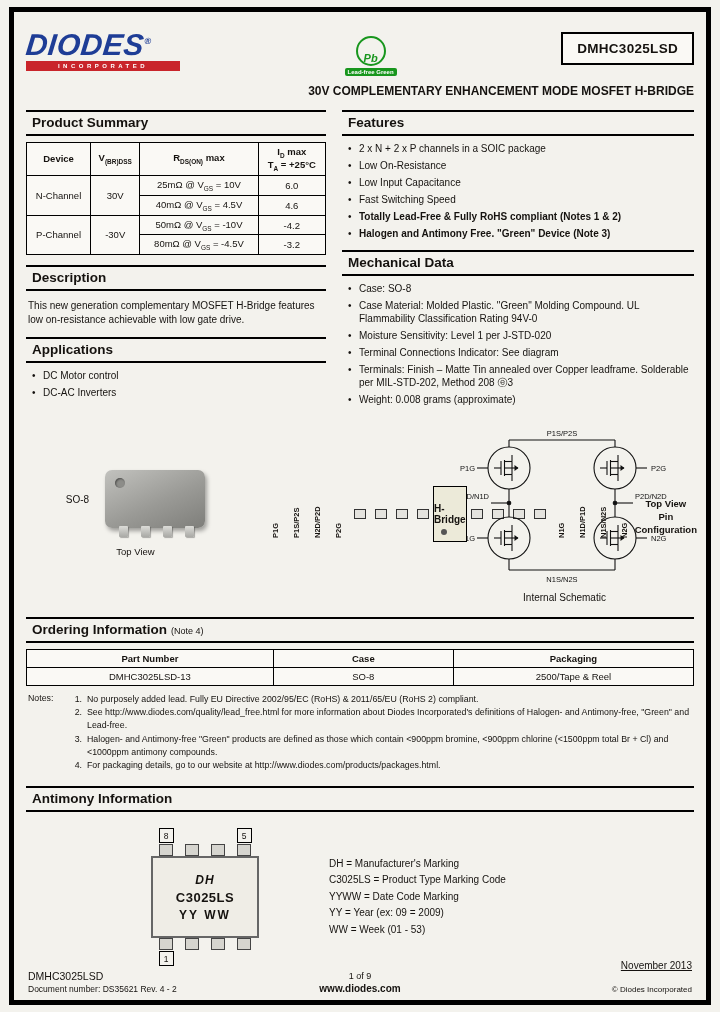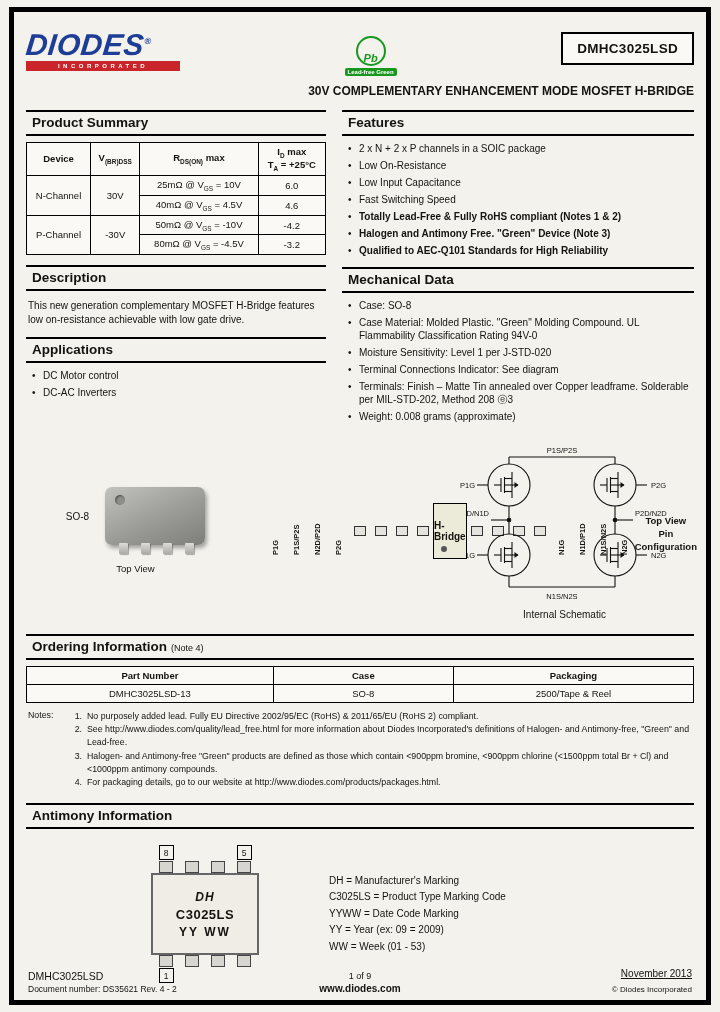--- a/index.html
+++ b/index.html
@@ -93,21 +93,21 @@
   
   .footer{position:absolute;left:12px;right:12px;bottom:6px;height:30px;}
   .f-left{position:absolute;left:2px;bottom:0;}
   .f-part{font-size:10.5px;}
   .f-doc{font-size:8.5px;margin-top:2px;}
   .f-center{position:absolute;left:50%;transform:translateX(-50%);bottom:0;text-align:center;}
   .f-page{font-size:9px;}
   .f-site{font-weight:bold;font-size:10px;margin-top:2px;}
   .f-right{position:absolute;right:2px;bottom:0;text-align:right;}
   .f-date{font-size:10px;text-decoration:underline;}
-  .f-copy{font-size:8px;margin-top:6px;}
+  .f-copy{font-size:8px;margin-top:14px;}
 </style>
 </head>
 <body>
 
 <div class="page">
   <div class="frame">
 
     <div class="hdr">
       <div class="logo">
         <div class="logo-text"><span>DIODES</span><span class="reg">®</span></div>
@@ -181,21 +181,20 @@
             <li><span>Low On-Resistance</span></li>
 
             <li><span>Low Input Capacitance</span></li>
 
             <li><span>Fast Switching Speed</span></li>
 
             <li><span class="bold">Totally Lead-Free &amp; Fully RoHS compliant (Notes 1 &amp; 2)</span></li>
 
             <li><span class="bold">Halogen and Antimony Free. "Green" Device (Note 3)</span></li>
 
-            <li><span class="bold">Qualified to AEC-Q101 Standards for High Reliability</span></li>
           </ul>
 
         <div class="sec">Mechanical Data</div>
         <ul class="bullets">
 
             <li><span>Case: SO-8</span></li>
 
             <li><span>Case Material: Molded Plastic. "Green" Molding Compound. UL Flammability Classification Rating 94V-0</span></li>
 
             <li><span>Moisture Sensitivity: Level 1 per J-STD-020</span></li>

